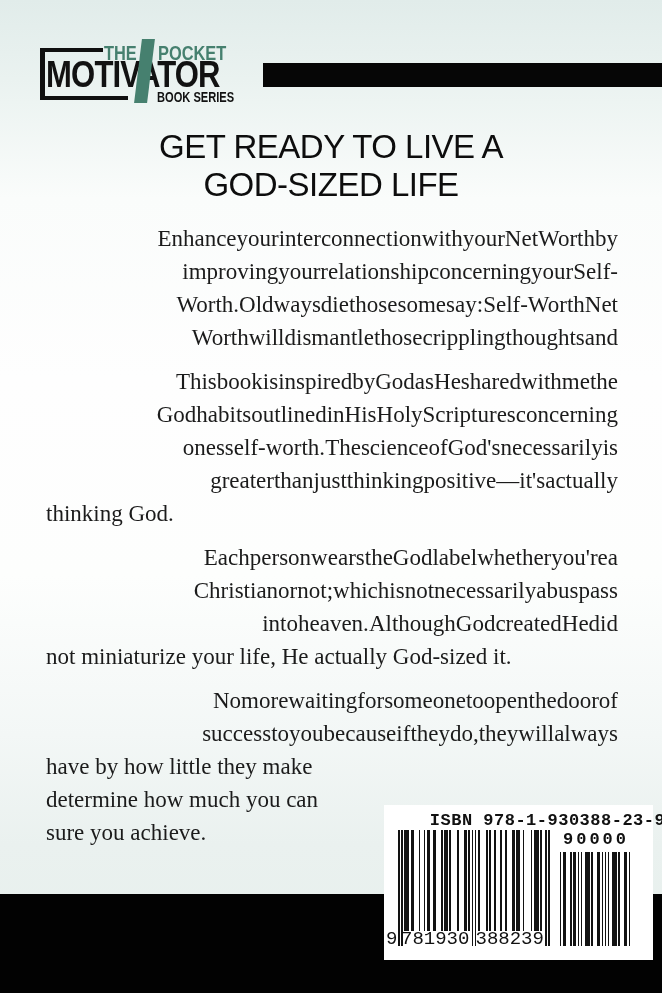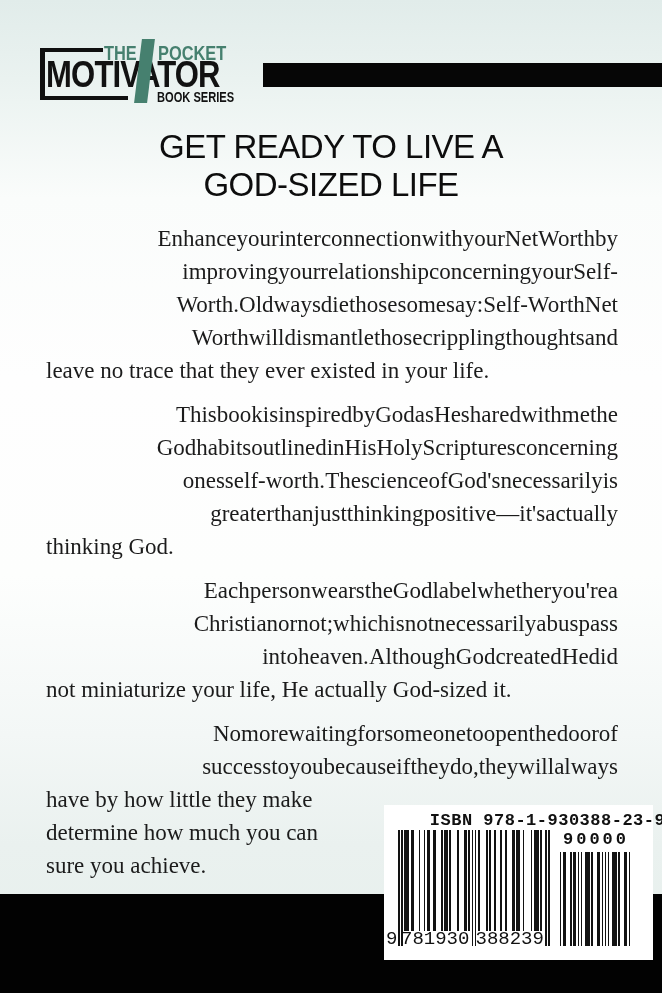--- a/index.html
+++ b/index.html
@@ -137,21 +137,20 @@
         </div>
         <div class="line justify">
           <span>Worth</span>
           <span>will</span>
           <span>dismantle</span>
           <span>those</span>
           <span>crippling</span>
           <span>thoughts</span>
           <span>and</span>
         </div>
-        <div class="line">leave no trace that they ever existed in your life.</div>
       </div>
       <div class="para">
         <div class="line justify">
           <span>This</span>
           <span>book</span>
           <span>is</span>
           <span>inspired</span>
           <span>by</span>
           <span>God</span>
           <span>as</span>

